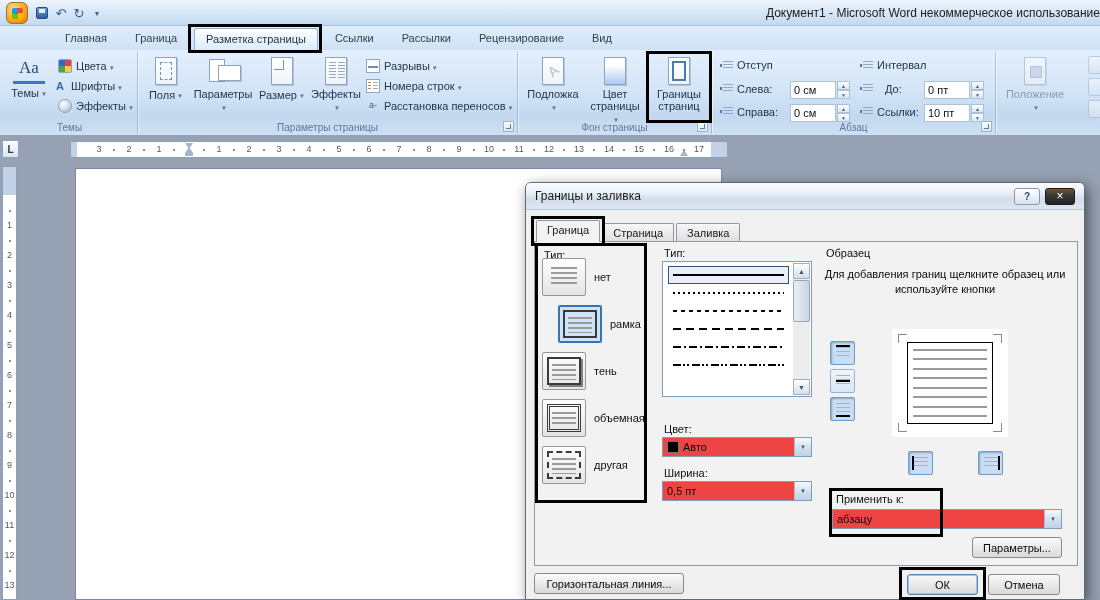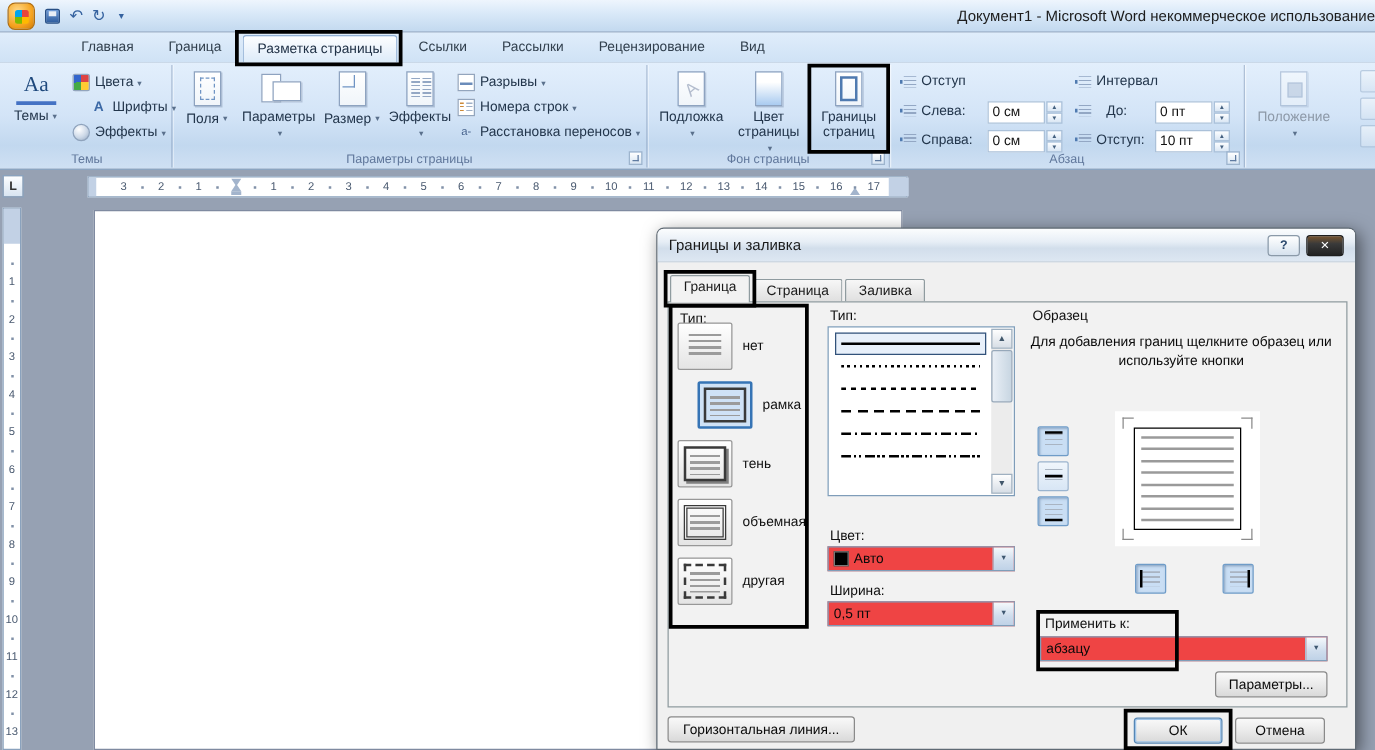--- a/index.html
+++ b/index.html
@@ -191,21 +191,21 @@
         <div class="blabel">
             <span>Темы</span>
             <span class="arrow"></span>
           </div>
       </div>
       <div class="smallbtn" style="left:56px;top:4px">
           <span class="sicon si-colors"></span>
           <span>Цвета</span>
           <span class="arrow"></span>
         </div>
-      <div class="smallbtn" style="left:70px;top:24px">
+      <div class="smallbtn" style="left:51px;top:24px">
           <span class="sicon si-fonts"></span>
           <span>Шрифты</span>
           <span class="arrow"></span>
         </div>
       <div class="smallbtn" style="left:56px;top:44px">
           <span class="sicon si-effects"></span>
           <span>Эффекты</span>
           <span class="arrow"></span>
         </div>
       <div class="glabel">Темы</div>
@@ -310,21 +310,21 @@
       <div class="picon" style="left:148px;top:30px"></div>
       <span class="plab" style="left:173px;top:31px">До:</span>
       <div class="spinbox" style="left:212px;top:29px">
         <div class="sval">0 пт</div>
         <div class="sarrows">
             <span class="up"></span>
             <span class="down"></span>
           </div>
       </div>
       <div class="picon" style="left:148px;top:53px"></div>
-      <span class="plab" style="left:165px;top:54px">Отступ:</span>
+      <span class="plab" style="left:165px;top:54px">Ссылки:</span>
       <div class="spinbox" style="left:212px;top:52px">
         <div class="sval">10 пт</div>
         <div class="sarrows">
             <span class="up"></span>
             <span class="down"></span>
           </div>
       </div>
       <div class="glabel">Абзац</div>
       <div class="launcher"></div>
     </div>

